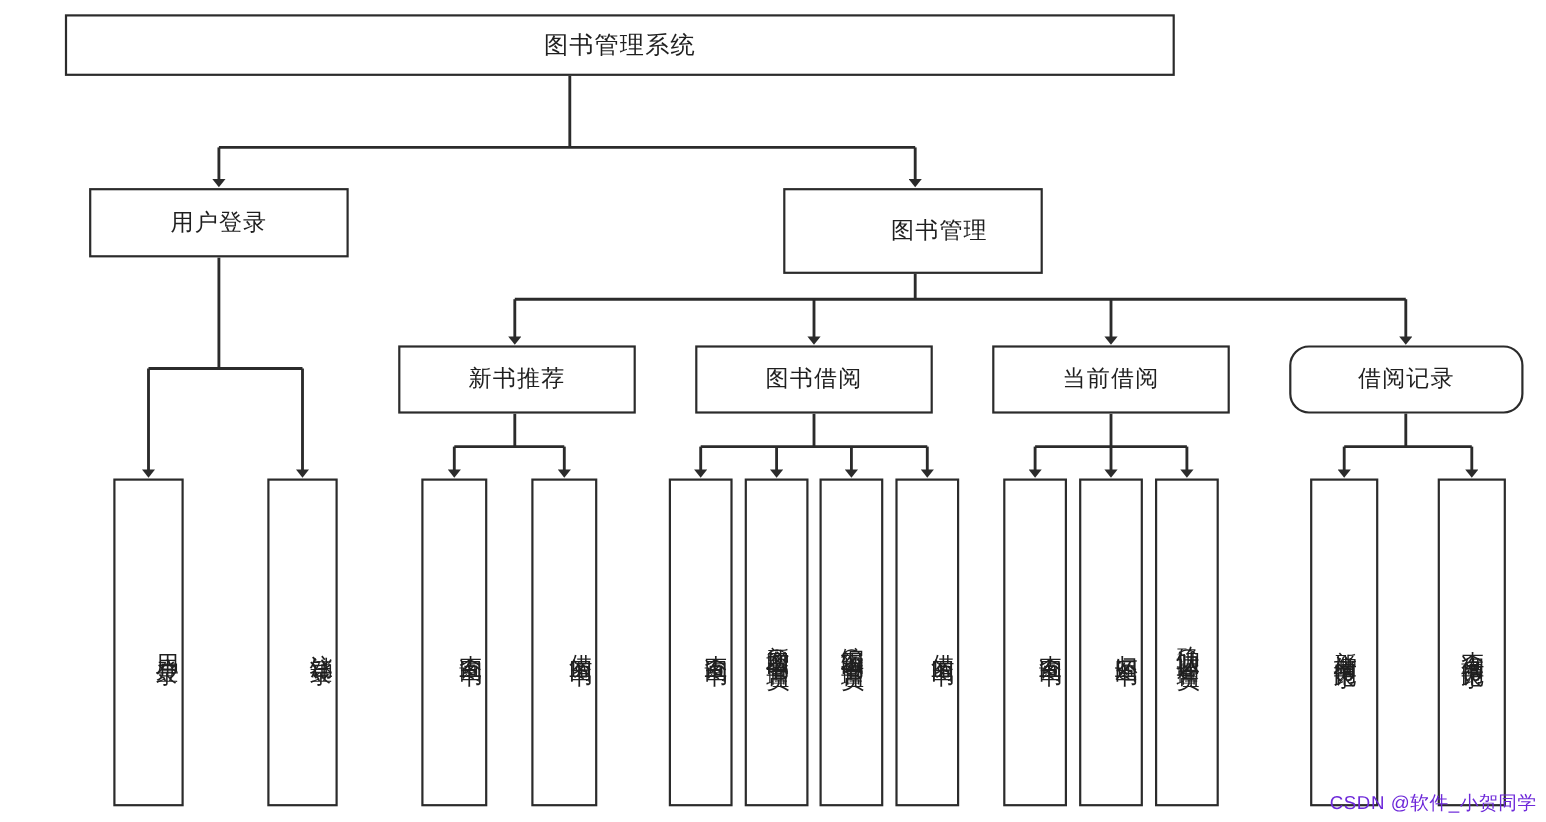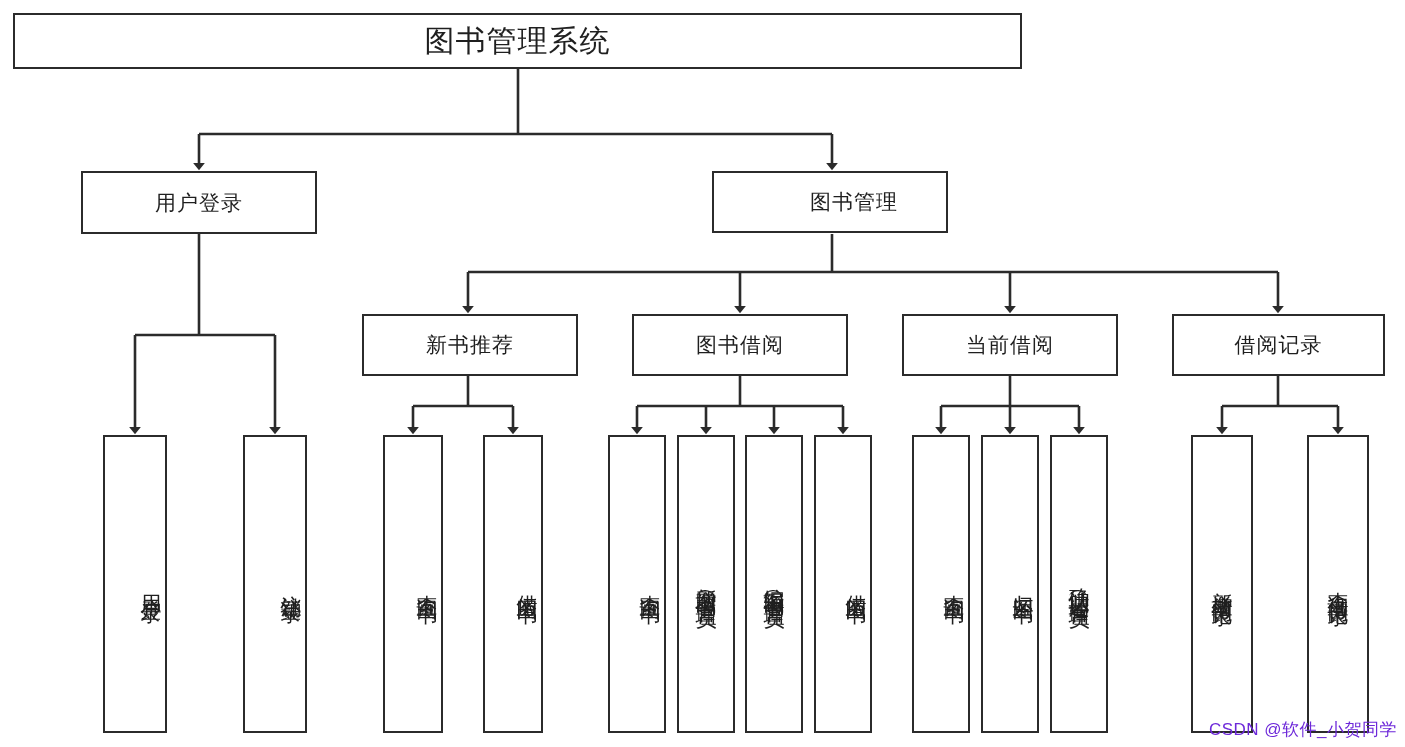--- a/index.html
+++ b/index.html
@@ -35,21 +35,22 @@
     align-items: center;
     justify-content: center;
     color: #1f1f1f;
   }
   .node.horizontal {
     font-size: 21px;
     letter-spacing: 1px;
     line-height: 1.2;
   }
   .node.root {
-    font-size: 30px;
+    font-size: 22px;
+    margin-left: 46px;
   }
   .node.vertical {
     writing-mode: vertical-rl;
     text-orientation: upright;
     font-size: 21px;
     letter-spacing: 3px;
     padding-top: 4px;
     padding-bottom: 4px;
     align-items: flex-start;
     justify-content: center;
@@ -119,26 +120,26 @@
       <path d="M1278,376 L1278,406"></path>
       <path d="M1222,406 L1338,406"></path>
       <path d="M1222,406 L1222,430" marker-end="url(#arrowhead)"></path>
       <path d="M1338,406 L1338,430" marker-end="url(#arrowhead)"></path>
     </g>
   </svg>
 
   <div class="node horizontal root" style="left:13px; top:13px; width:1009px; height:56px;">图书管理系统</div>
 
   <div class="node horizontal" style="left:81px; top:171px; width:236px; height:63px;">用户登录</div>
-  <div class="node horizontal" style="left:712px; top:171px; width:236px; height:62px;padding-left:48px;">图书管理</div>
+  <div class="node horizontal" style="left:712px; top:171px; width:236px; height:78px;padding-left:48px;">图书管理</div>
 
   <div class="node horizontal" style="left:362px; top:314px; width:216px; height:62px;text-align:right;">新书推荐</div>
   <div class="node horizontal" style="left:632px; top:314px; width:216px; height:62px;">图书借阅</div>
   <div class="node horizontal" style="left:902px; top:314px; width:216px; height:62px;">当前借阅</div>
-  <div class="node horizontal" style="left:1172px; top:314px; width:213px; height:62px;">借阅记录</div>
+  <div class="node horizontal" style="left:1172px; top:314px; width:213px; height:62px;border-radius:18px;">借阅记录</div>
 
   <div class="node vertical" style="left:103px; top:435px; width:64px; height:298px;">用户登录</div>
   <div class="node vertical" style="left:243px; top:435px; width:64px; height:298px;">注销登录</div>
 
   <div class="node vertical" style="left:383px; top:435px; width:60px; height:298px;">查询图书</div>
   <div class="node vertical" style="left:483px; top:435px; width:60px; height:298px;">借阅图书</div>
 
   <div class="node vertical" style="left:608px; top:435px; width:58px; height:298px;">查询图书</div>
   <div class="node vertical tall-text" style="left:677px; top:435px; width:58px; height:298px;">新增图书（管理员）</div>
   <div class="node vertical tall-text" style="left:745px; top:435px; width:58px; height:298px;">编辑图书（管理员）</div>

